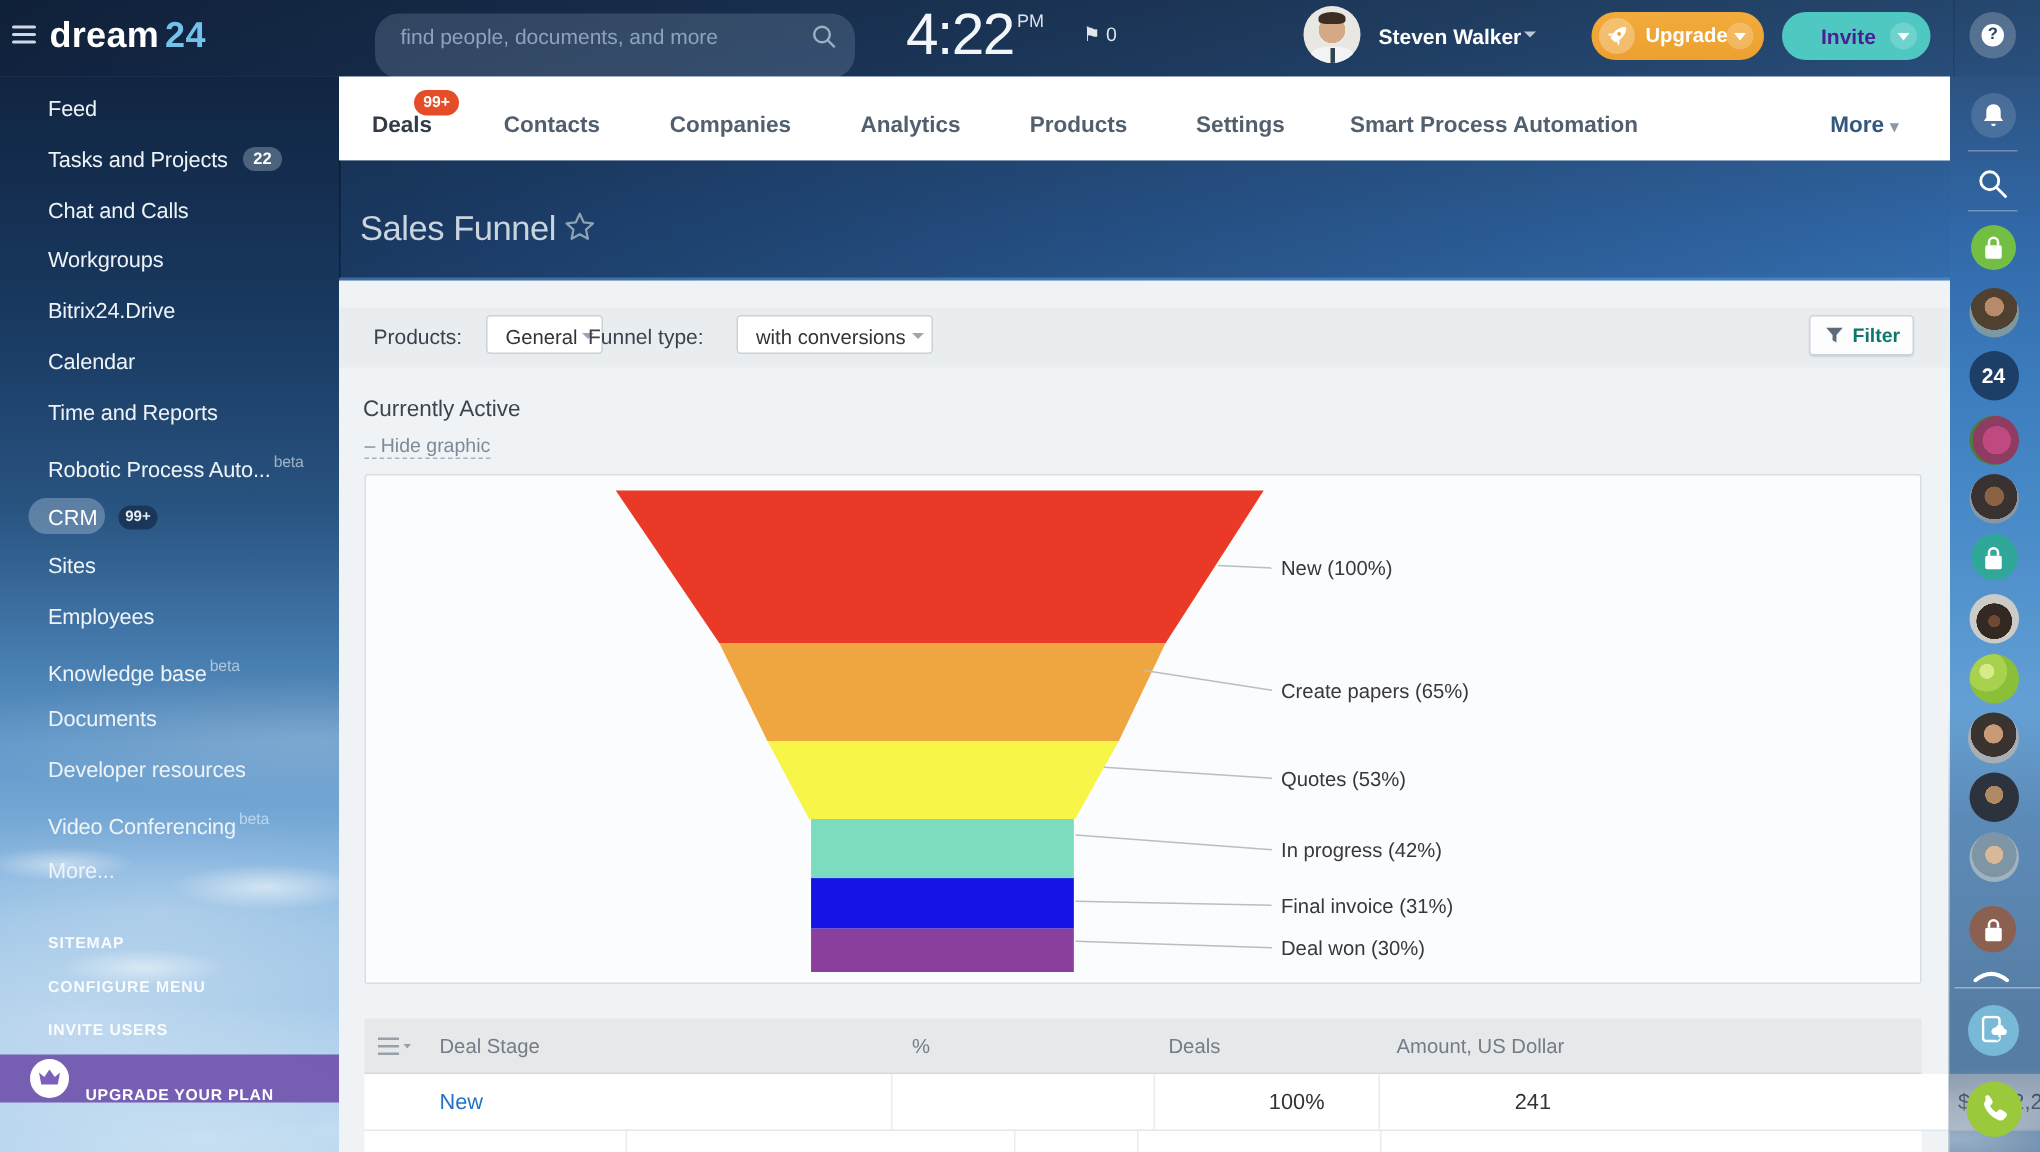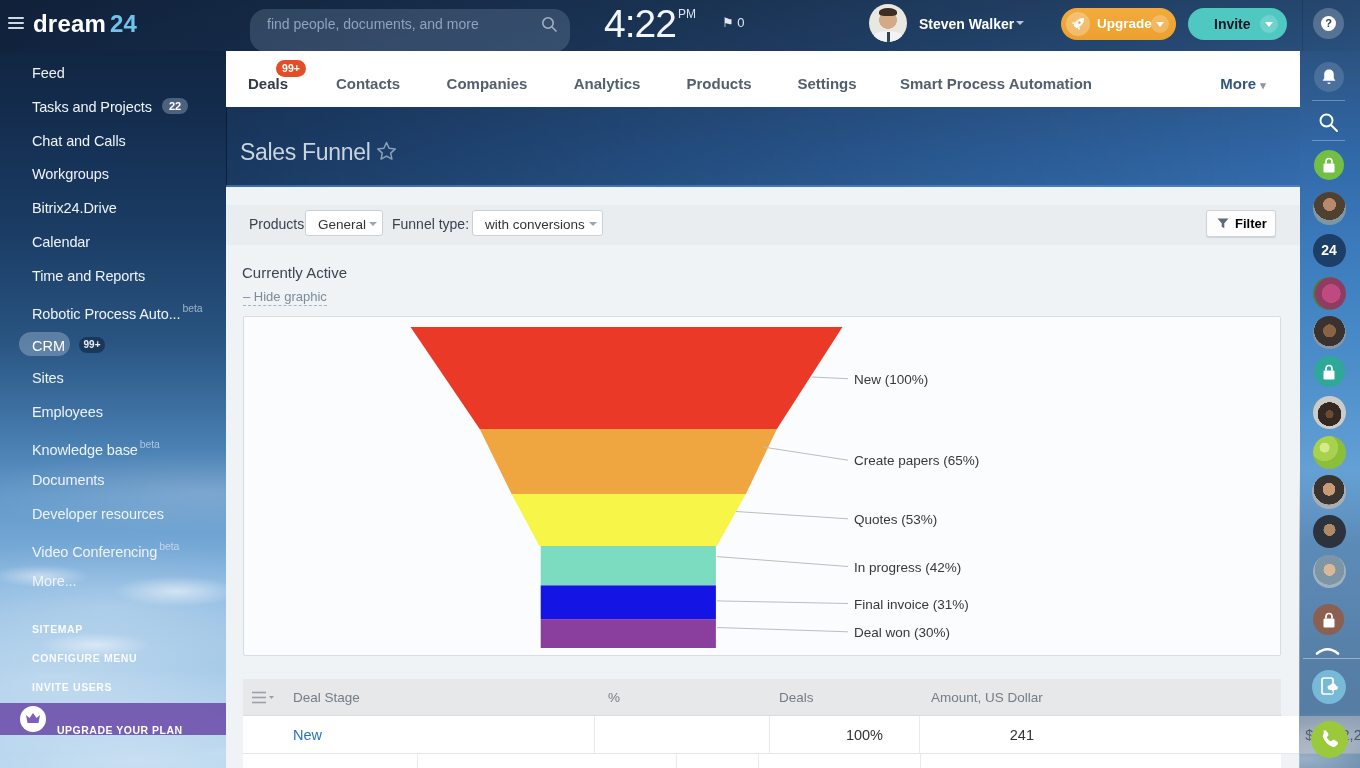--- a/index.html
+++ b/index.html
@@ -47,21 +47,21 @@
   .avatar1 .suit { position:absolute; left:5px; top:27px; width:28px; height:12px; border-radius:45% 45% 0 0; background:#f2f3f4; }
   .avatar1 .tie { position:absolute; left:17.5px; top:28px; width:3px; height:10px; background:#32434f; }
   .uname { left:919px; top:16px; font-size:14px; font-weight:bold; color:#fff; }
   .caret { width:0; height:0; border-left:4px solid transparent; border-right:4px solid transparent; border-top:4.5px solid #b9c6d4; }
   .upgrade { left:1061px; top:8px; width:115px; height:32px; border-radius:16px; background:linear-gradient(#f2ab3c,#eda02f); }
   .upgrade .rkt { position:absolute; left:5px; top:4px; width:24px; height:24px; border-radius:50%; background:rgba(255,255,255,0.28); }
   .upgrade .txt { position:absolute; left:36px; top:8px; color:#fff; font-size:13.5px; font-weight:bold; }
   .upgrade .cc { position:absolute; right:7px; top:7px; width:18px; height:18px; border-radius:50%; background:rgba(255,255,255,0.22); }
   .upgrade .cc i { position:absolute; left:5px; top:7px; display:block; width:0; height:0; border-left:4px solid transparent; border-right:4px solid transparent; border-top:5px solid #fff; }
   .invite { left:1188px; top:8px; width:99px; height:32px; border-radius:16px; background:#50c8c2; }
-  .invite .txt { position:absolute; left:26px; top:8px; color:#0f172a; font-size:14px; font-weight:bold; }
+  .invite .txt { position:absolute; left:26px; top:8px; color:#4c1d95; font-size:14px; font-weight:bold; }
   .invite .cc { position:absolute; right:9px; top:7px; width:18px; height:18px; border-radius:50%; background:rgba(255,255,255,0.18); }
   .invite .cc i { position:absolute; left:5px; top:7px; display:block; width:0; height:0; border-left:4px solid transparent; border-right:4px solid transparent; border-top:5px solid #fff; }
 
   
   .menu-item { left:32px; font-size:14.5px; letter-spacing:-0.1px; color:#eef3f8; white-space:nowrap; }
   .mbadge { background:rgba(210,225,240,0.3); color:#fff; border-radius:9px; font-size:11px; font-weight:bold; padding:2px 7px; margin-left:10px; vertical-align:2px; }
   .beta { font-size:10.5px; color:rgba(235,243,250,0.6); vertical-align:7px; margin-left:2px; }
   .crmpill { left:19px; top:332px; width:51px; height:24px; border-radius:12px; background:rgba(215,230,245,0.30); }
   .crmtxt { left:32px; top:338px; font-size:14.5px; color:#fff; }
   .crmbadge { left:79px; top:337px; width:26px; height:16px; border-radius:8px; background:rgba(23,48,77,0.8); color:#e8eef5; font-size:10px; font-weight:bold; text-align:center; line-height:16px; }
@@ -76,24 +76,24 @@
   .tab { position:absolute; top:24px; font-size:15px; color:#525f6e; font-weight:bold; transform:translateX(-50%); white-space:nowrap; }
   .badge99 { position:absolute; left:50px; top:9px; width:30px; height:17px; background:#e44d27; border-radius:9px; color:#fff; font-size:10.5px; font-weight:bold; text-align:center; line-height:17px; }
 
   
   .title { left:240px; top:139px; font-size:23px; letter-spacing:-0.3px; color:#c9d4df; }
 
   
   .content { left:226px; top:187px; width:1074px; height:581px; background:#eff3f6; }
   .toolbar { left:226px; top:205px; width:1074px; height:40px; background:#e9edf0; }
   .lab { font-size:14px; color:#39424d; }
-  .dd { background:#fff; border:1px solid #c9d2d8; border-radius:3px; font-size:13.5px; color:#333; }
+  .dd { background:#fff; border:1px solid #c9d2d8; border-radius:3px; font-size:13.5px; color:#333;margin-left:19px; }
   .ddcaret { position:absolute; width:0; height:0; border-left:4px solid transparent; border-right:4px solid transparent; border-top:4px solid #9aa7b1; }
   .filterbtn { left:1206px; top:210px; width:70px; height:27px; background:#fdfdfe; border:1px solid #ccd4da; border-radius:3px; box-shadow:0 1px 1px rgba(120,140,160,0.25); }
-  .filterbtn span { position:absolute; left:28px; top:5px; font-size:13px; color:#000000; font-weight:bold; }
+  .filterbtn span { position:absolute; left:28px; top:5px; font-size:13px; color:#0f766e; font-weight:bold; }
   .curact { left:242px; top:264px; font-size:15px; color:#3c454f; }
   .hidegr { left:243px; top:289px; font-size:13px; color:#7c8b98; border-bottom:1px dashed #a5b4c0; padding-bottom:1px; }
 
   .funnelbox { left:243px; top:316px; width:1038px; height:340px; background:#fbfcfd; border:1px solid #d6dde3; border-radius:2px; }
 
   
   .thead { left:243px; top:679px; width:1038px; height:37px; background:#e7e8e9; border-bottom:1px solid #d8dcdf; }
   .th { position:absolute; top:11px; font-size:13.5px; color:#737d87; }
   .trow { left:243px; top:716px; width:1164px; height:38px; background:#fff; border-bottom:1px solid #e3e7ea; }
   .trow2 { left:243px; top:754px; width:1038px; height:14px; background:#fff; }

